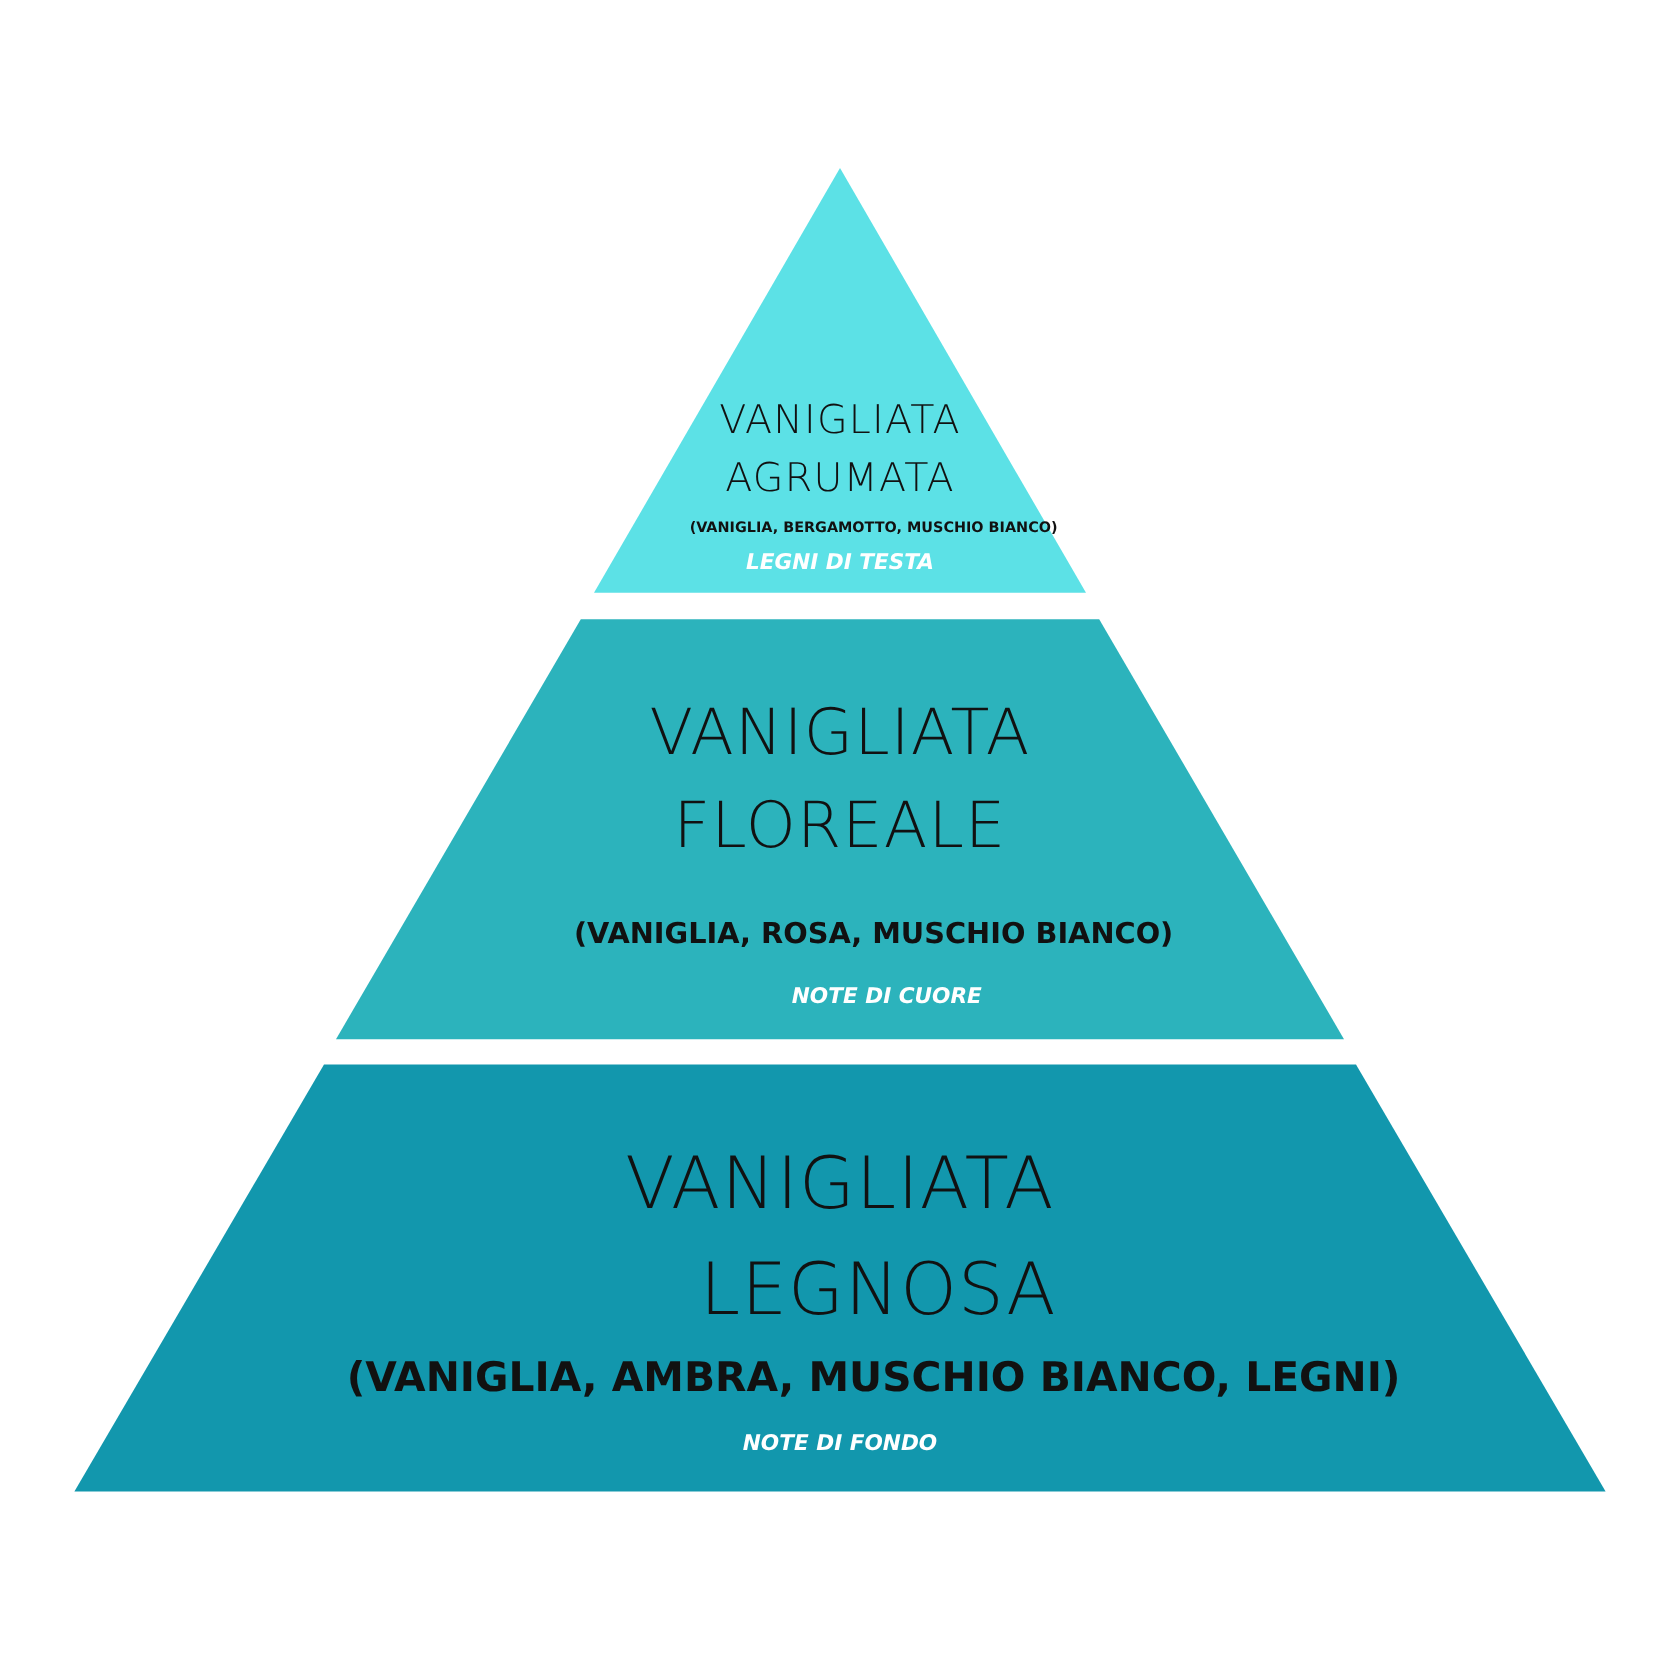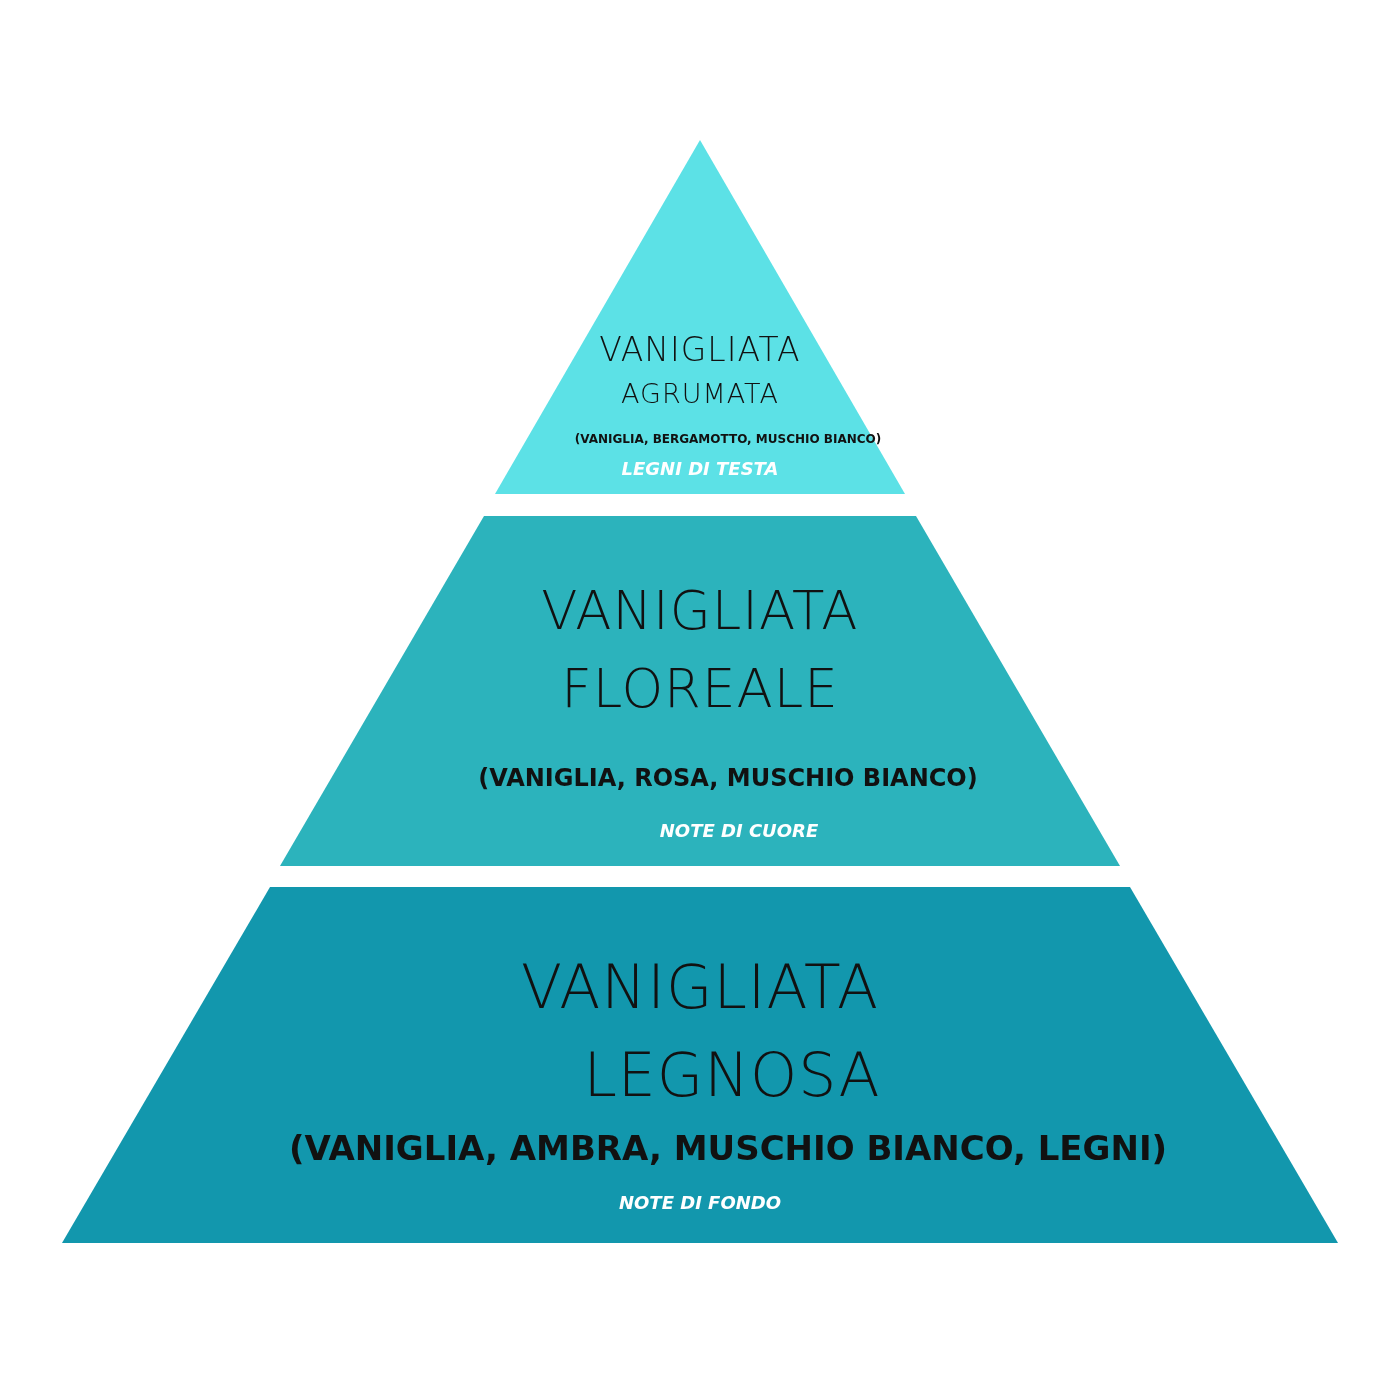--- a/index.html
+++ b/index.html
@@ -13,21 +13,21 @@
 </head>
 <body>
 
 <svg class="shapes" width="1400" height="1400">
   <polygon points="700,140 905,494 495,494" fill="#5ce1e6"></polygon>
   <polygon points="484,516 916,516 1120,866 280,866" fill="#2cb3bc"></polygon>
   <polygon points="270,887 1130,887 1338,1243 62,1243" fill="#1297ad"></polygon>
 </svg>
 
 <div class="txt title" style="top:330px;font-size:33px;">VANIGLIATA</div>
-<div class="txt title" style="top:378px;font-size:27px;">AGRUMATA</div>
+<div class="txt title" style="top:378px;font-size:33px;">AGRUMATA</div>
 <div class="txt notes" style="top:432px;font-size:12px;">(VANIGLIA, BERGAMOTTO, MUSCHIO BIANCO)</div>
 <div class="txt label" style="top:458px;font-size:18px;">LEGNI DI TESTA</div>
 
 <div class="txt title" style="top:580px;font-size:53px;">VANIGLIATA</div>
 <div class="txt title" style="top:658px;font-size:53px;">FLOREALE</div>
 <div class="txt notes" style="top:764px;font-size:24px;">(VANIGLIA, ROSA, MUSCHIO BIANCO)</div>
 <div class="txt label" style="top:820px;font-size:18px;margin-left:39px;">NOTE DI CUORE</div>
 
 <div class="txt title" style="top:952px;font-size:60px;">VANIGLIATA</div>
 <div class="txt title" style="top:1040px;font-size:60px;padding-left:32px;">LEGNOSA</div>

